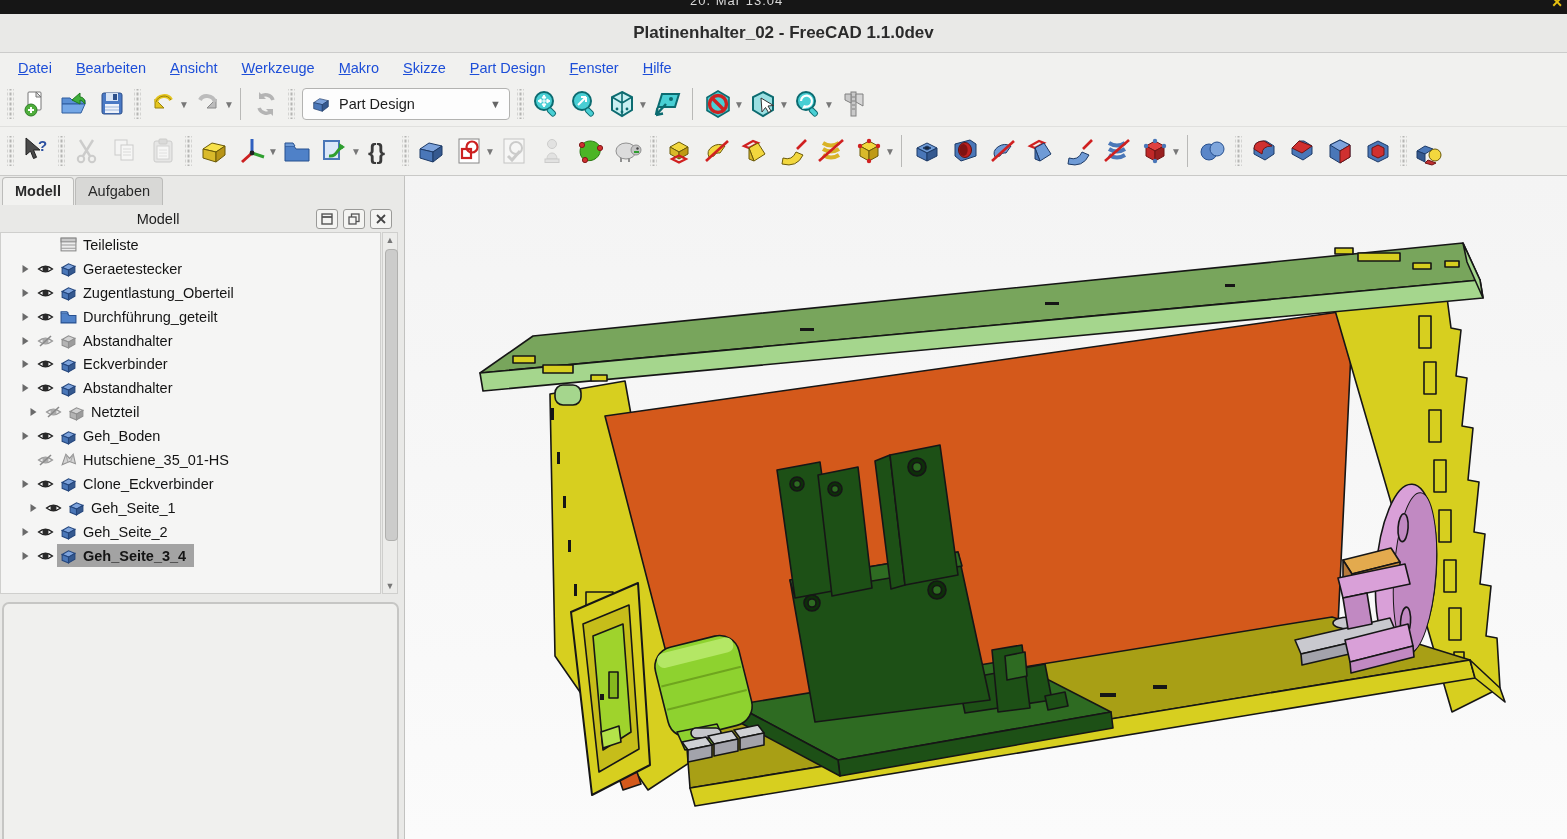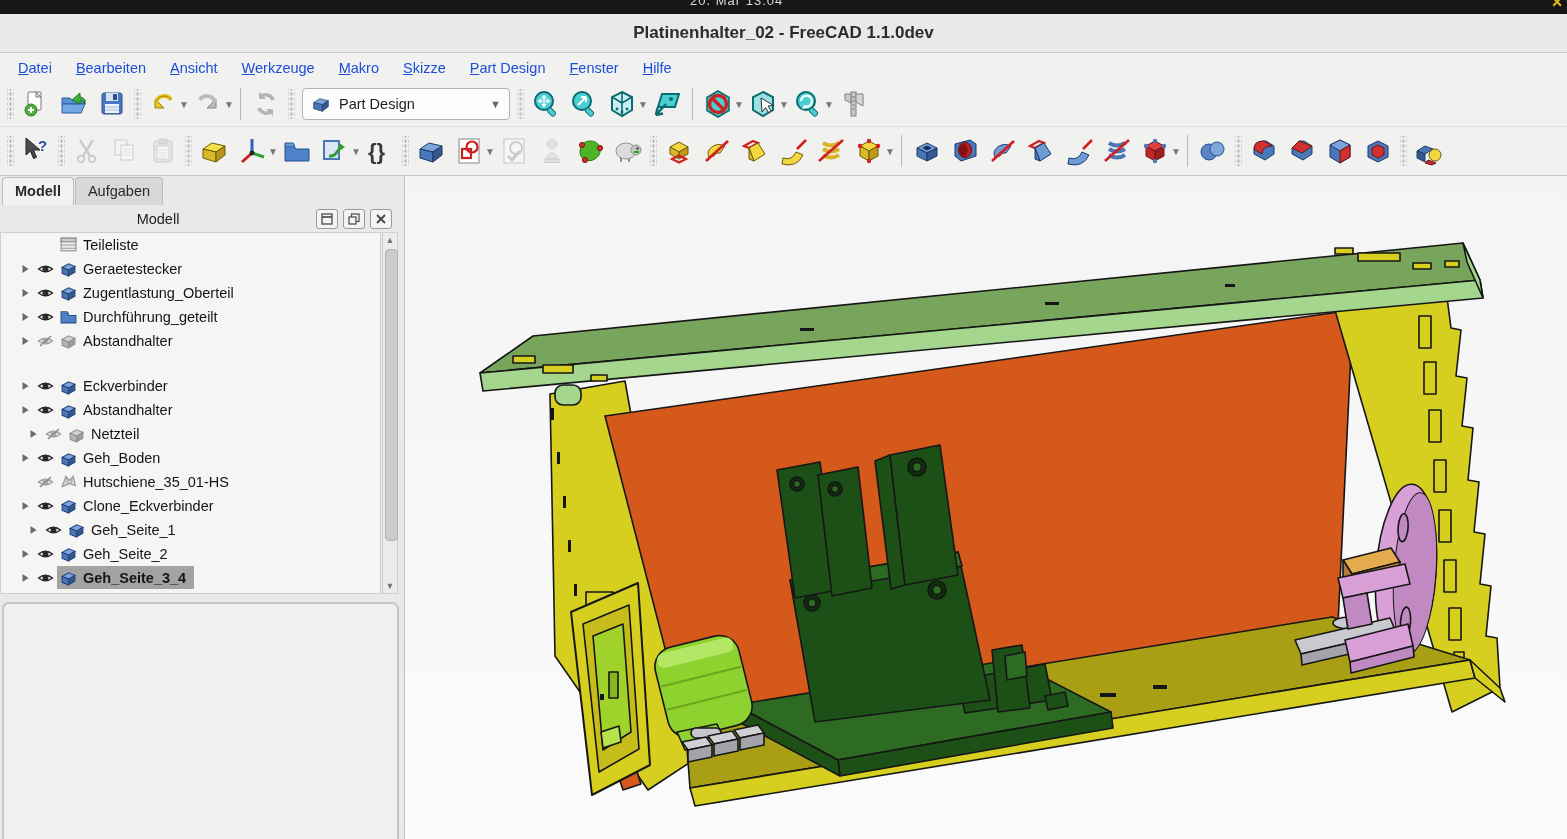--- a/index.html
+++ b/index.html
@@ -595,21 +595,21 @@
             <span class="cell-icon">
               <svg width="17" height="17" viewBox="0 0 16 16">
                 <polygon points="2,7 8,3.5 14,6 8,9.5" fill="#d2d2d2" stroke="#8f8f8f"></polygon>
                 <polygon points="2,7 8,9.5 8,15 2,12.5" fill="#b4b4b4" stroke="#8f8f8f"></polygon>
                 <polygon points="8,9.5 14,6 14,11.5 8,15" fill="#9c9c9c" stroke="#8f8f8f"></polygon>
               </svg>
             </span>
             <span class="lbl">Abstandhalter</span>
           </span>
         </div>
-        <div class="trow" style="padding-left: 16px; margin-top: 22px;">
+        <div class="trow" style="padding-left: 16px;">
           <span class="cell-arrow">
             <svg width="12" height="14" viewBox="0 0 12 14">
               <path d="M3.5 3l6 4-6 4z" fill="#6a6a6a"></path>
             </svg>
           </span>
           <span class="cell-eye">
             <svg width="17" height="16" viewBox="0 0 16 16">
               <path d="M1 8Q8 2.5 15 8 8 13.5 1 8z" fill="#fff" stroke="#222" stroke-width="1.3"></path>
               <circle cx="8" cy="8" r="3" fill="#2a2a2a"></circle>
             </svg>

